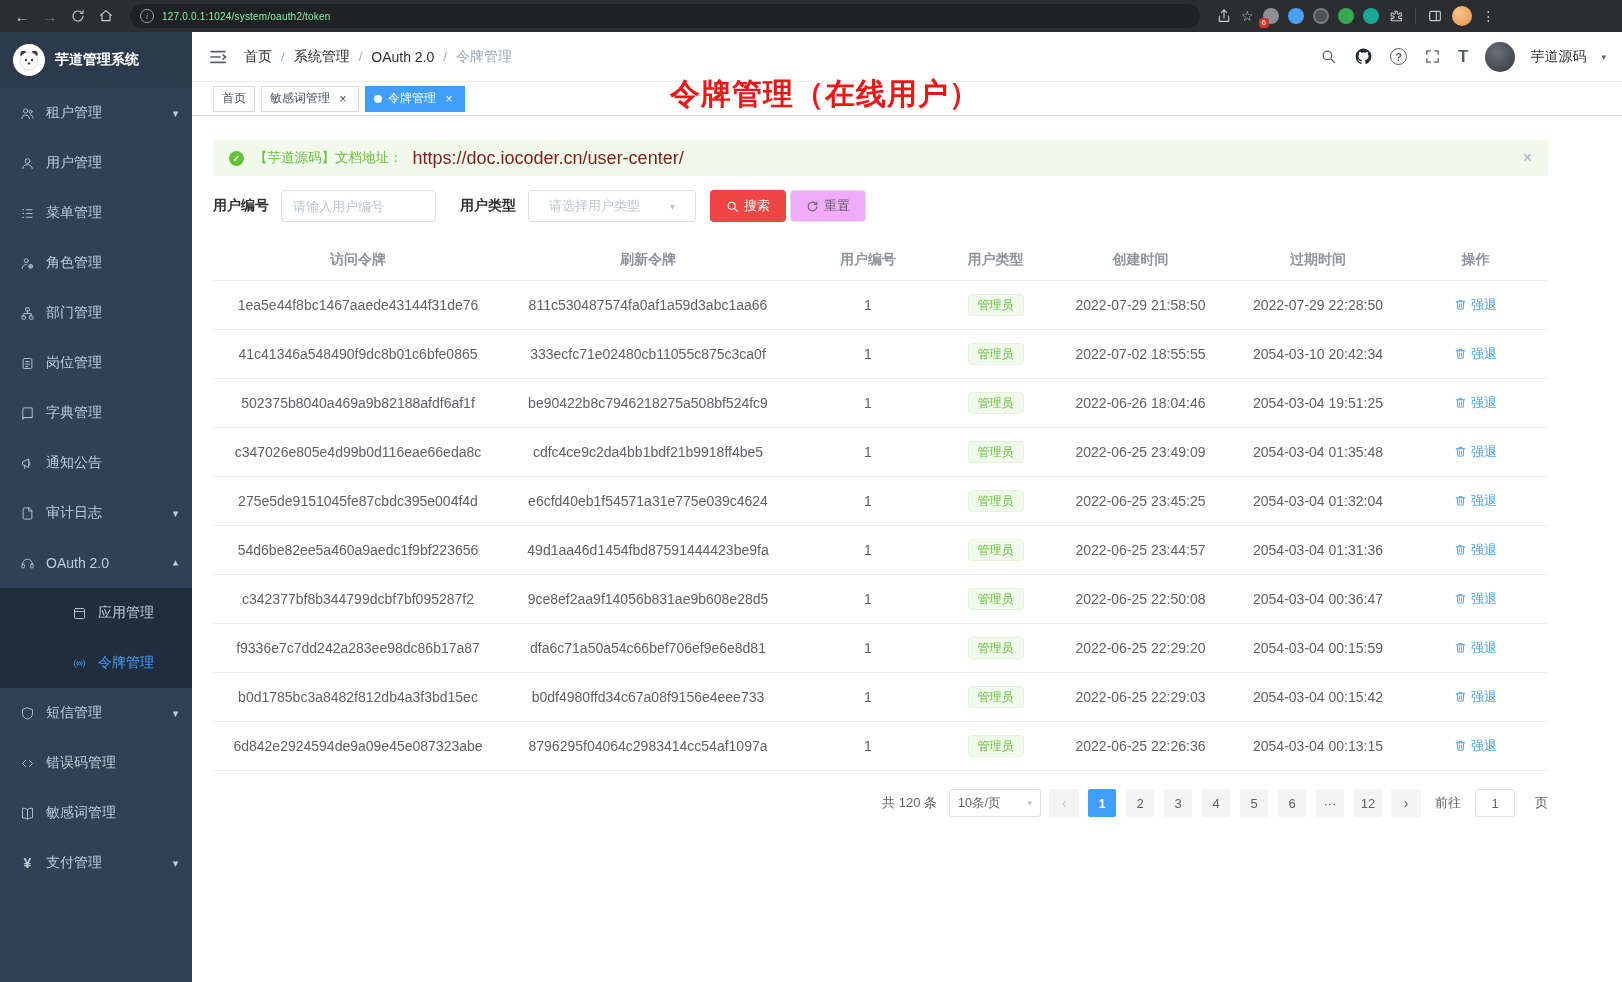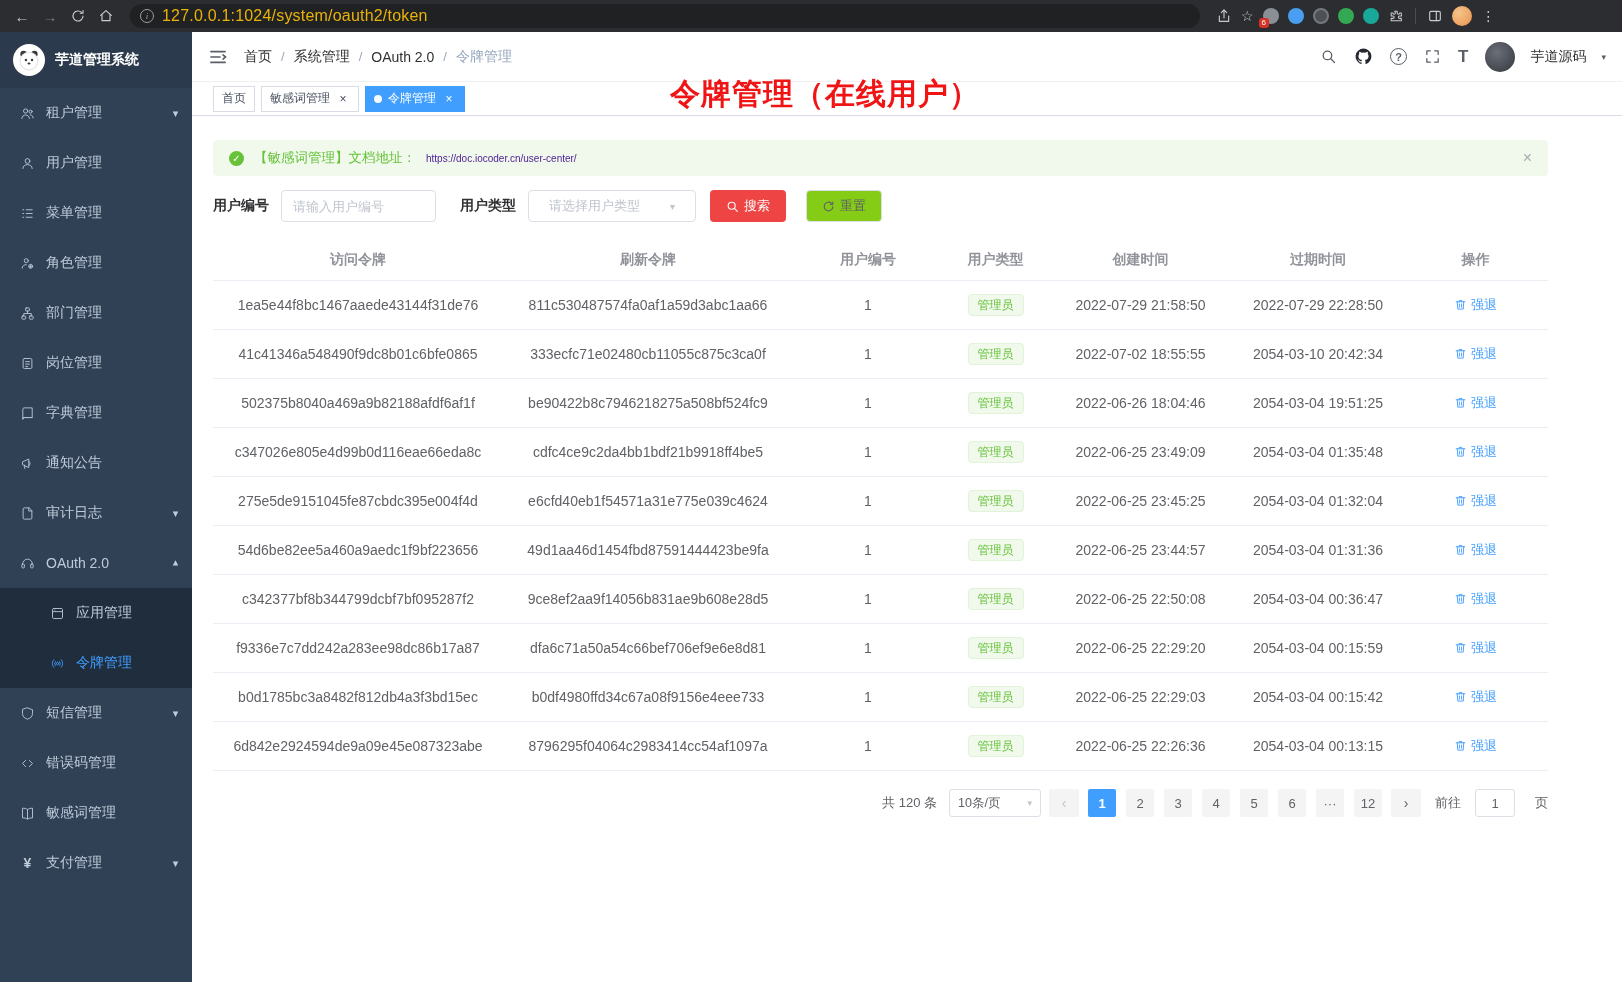--- a/index.html
+++ b/index.html
@@ -7,41 +7,41 @@
   body{font-family:"Liberation Sans","DejaVu Sans",sans-serif;background:#fff;color:#303133}
   .screen{width:1622px;height:982px;display:flex;flex-direction:column}
 
   
   .browser-bar{height:32px;background:#2b2d30;display:flex;align-items:center;padding:0 10px;gap:4px;flex:0 0 auto}
   .bnav{width:24px;height:24px;display:flex;align-items:center;justify-content:center;color:#c9cbce;font-size:15px;border-radius:50%;cursor:pointer}
   .bnav.dim{color:#787b7e}
   .bic{width:16px;height:16px;fill:none;stroke:#c9cbce;stroke-width:1.7;stroke-linecap:round;stroke-linejoin:round}
   .omnibox{flex:1;max-width:1070px;height:24px;background:#1f2123;border-radius:12px;display:flex;align-items:center;padding:0 10px;gap:8px;margin:0 8px;cursor:text}
   .info-glyph{width:14px;height:14px;border:1px solid #9aa0a6;border-radius:50%;color:#9aa0a6;font-size:9px;font-style:italic;display:flex;align-items:center;justify-content:center;font-family:"Liberation Serif","DejaVu Serif",serif}
-  .url{color:#eab308;font-size:16px;letter-spacing:.2px;white-space:nowrap}
+  .url{color:#86efac;font-size:10px;letter-spacing:.2px;white-space:nowrap}
   .bicons{display:flex;align-items:center;gap:9px;margin-left:4px}
   .star{color:#c9cbce;font-size:14px}
   .ext{width:16px;height:16px;border-radius:50%;position:relative;flex:0 0 auto}
   .ext-badge{position:absolute;left:-4px;bottom:-4px;background:#d93025;color:#fff;font-size:8px;line-height:10px;padding:0 3px;border-radius:3px}
   .bdivider{width:1px;height:16px;background:#4a4d50;margin:0 2px}
   .bavatar{width:20px;height:20px;border-radius:50%;background:radial-gradient(circle at 35% 35%,#f6c48a,#e8924d)}
   .bdots{color:#c9cbce;font-size:14px;width:16px;text-align:center}
 
   
   .app{flex:1;display:flex;min-height:0}
   .sidebar{width:192px;background:#304156;color:#bfcbd9;flex:0 0 auto;overflow:hidden}
   .logo-row{height:56px;display:flex;align-items:center;gap:10px;padding:0 13px;background:#2b3a4d}
   .logo-avatar{width:32px;height:32px;border-radius:50%;background:#fff;display:flex;align-items:center;justify-content:center;overflow:hidden}
   .logo-title{color:#fff;font-size:14px;font-weight:700;white-space:nowrap}
   .menu-item{height:50px;display:flex;align-items:center;gap:11px;padding:0 14px 0 20px;font-size:14px;cursor:pointer;white-space:nowrap}
   .mic{width:15px;height:15px;fill:none;stroke:currentColor;stroke-width:1.5;stroke-linecap:round;stroke-linejoin:round;flex:0 0 auto;opacity:.95}
   .chev{margin-left:auto;font-size:10px;color:#bfcbd9;transform:scale(1.1)}
   .chev.up{transform:rotate(180deg) scale(1.1)}
   .submenu{background:#1f2d3d}
-  .submenu .menu-item{height:50px;padding-left:50px}
+  .submenu .menu-item{height:50px;padding-left:72px}
   .menu-item.active{color:#409eff}
   .yen-ic{width:15px;text-align:center;font-size:14px;font-weight:700}
 
   .main{flex:1;display:flex;flex-direction:column;position:relative;min-width:0;background:#fff}
 
   
   .navbar{height:50px;display:flex;align-items:center;padding:0 16px;border-bottom:1px solid #f0f0f0;flex:0 0 auto}
   .hamburger{width:20px;height:20px;fill:none;stroke:#5a5e66;stroke-width:2;stroke-linecap:round;cursor:pointer;flex:0 0 auto}
   .breadcrumb{display:flex;align-items:center;gap:9px;margin-left:16px;font-size:14px}
   .bc-item{color:#303133;cursor:pointer}
@@ -65,33 +65,33 @@
   .tag-tab{height:26px;display:flex;align-items:center;gap:6px;padding:0 8px;border:1px solid #d8dce5;background:#fff;color:#495060;font-size:12px;cursor:pointer;white-space:nowrap}
   .tag-tab .tclose{font-size:12px;line-height:1;border-radius:50%;width:14px;height:14px;display:flex;align-items:center;justify-content:center}
   .tag-tab.active{background:#409eff;border-color:#409eff;color:#fff}
   .tag-dot{width:8px;height:8px;border-radius:50%;background:#fff;opacity:.95}
 
   
   .content{flex:1;padding:24px 74px 0 21px;overflow:hidden}
   .alert{height:36px;background:#f0f9eb;border-radius:4px;display:flex;align-items:center;gap:10px;padding:0 16px;margin-bottom:14px}
   .alert-check{width:15px;height:15px;border-radius:50%;background:#67c23a;color:#fff;font-size:10px;display:flex;align-items:center;justify-content:center;flex:0 0 auto}
   .alert-msg{color:#67c23a;font-size:13.5px}
-  .alert-link{color:#4c1d95;font-size:10px;cursor:pointer;text-decoration:none}
+  .alert-link{color:#7f1d1d;font-size:18px;cursor:pointer;text-decoration:none}
   .alert-close{margin-left:auto;color:#a8abb2;font-size:16px;cursor:pointer}
 
   .filters{display:flex;align-items:center;margin-bottom:18px}
   .flabel{font-size:14px;font-weight:700;color:#303133;white-space:nowrap}
   .finput{width:155px;height:32px;border:1px solid #dcdfe6;border-radius:4px;padding:0 11px;font-size:13px;color:#606266;margin-left:12px;outline:none;font-family:inherit}
   .finput::placeholder{color:#bfc4cc}
   .fselect{width:168px;height:32px;border:1px solid #dcdfe6;border-radius:4px;padding:0 20px;font-size:13px;color:#bfc4cc;margin-left:12px;display:flex;align-items:center;justify-content:space-between;cursor:pointer;background:#fff}
   .fselect .caret{color:#c0c4cc;font-size:10px}
   .gap-lg{margin-left:24px}
   .btn{height:32px;border-radius:4px;font-size:13px;display:inline-flex;align-items:center;gap:5px;padding:0 15px;cursor:pointer;border:1px solid transparent;font-family:inherit}
   .btn-primary{background:#ef4444;color:#fff;margin-left:14px}
-  .btn-plain{background:#84cc16;border-color:#dcdfe6;color:#606266;margin-left:20px}
+  .btn-plain{background:#f0abfc;border-color:#dcdfe6;color:#606266;margin-left:4px}
   .btn .bsvg{width:13px;height:13px;fill:none;stroke:currentColor;stroke-width:2;stroke-linecap:round;stroke-linejoin:round}
 
   table.tokens{width:100%;border-collapse:collapse;table-layout:fixed}
   table.tokens th{font-size:14px;color:#909399;font-weight:700;padding:11px 6px;text-align:center;border-bottom:1px solid #ebeef5;white-space:nowrap}
   table.tokens td{font-size:14px;color:#606266;padding:13px 6px;text-align:center;border-bottom:1px solid #ebeef5;white-space:nowrap;overflow:hidden;text-overflow:ellipsis}
   .badge{display:inline-block;padding:2px 9px;font-size:12px;color:#67c23a;background:#f0f9eb;border:1px solid #e1f3d8;border-radius:4px;line-height:16px}
   .act{color:#409eff;font-size:13px;display:inline-flex;align-items:center;gap:4px;cursor:pointer;text-decoration:none}
   .tic{width:13px;height:13px;fill:none;stroke:#409eff;stroke-width:1.7;stroke-linecap:round;stroke-linejoin:round}
 
   
@@ -348,21 +348,21 @@
           <span class="tag-dot"></span>
           <span>令牌管理</span>
           <span class="tclose">×</span>
         </div>
       </div>
 
       <div class="content">
 
         <div class="alert">
           <span class="alert-check">✓</span>
-          <span class="alert-msg">【敏感词管理】文档地址：</span>
+          <span class="alert-msg">【芋道源码】文档地址：</span>
           <a class="alert-link">https://doc.iocoder.cn/user-center/</a>
           <span class="alert-close">×</span>
         </div>
 
         <div class="filters">
           <span class="flabel">用户编号</span>
           <input class="finput" type="text" placeholder="请输入用户编号" style="">
           <span class="flabel gap-lg">用户类型</span>
           <div class="fselect">
             <span>请选择用户类型</span>

